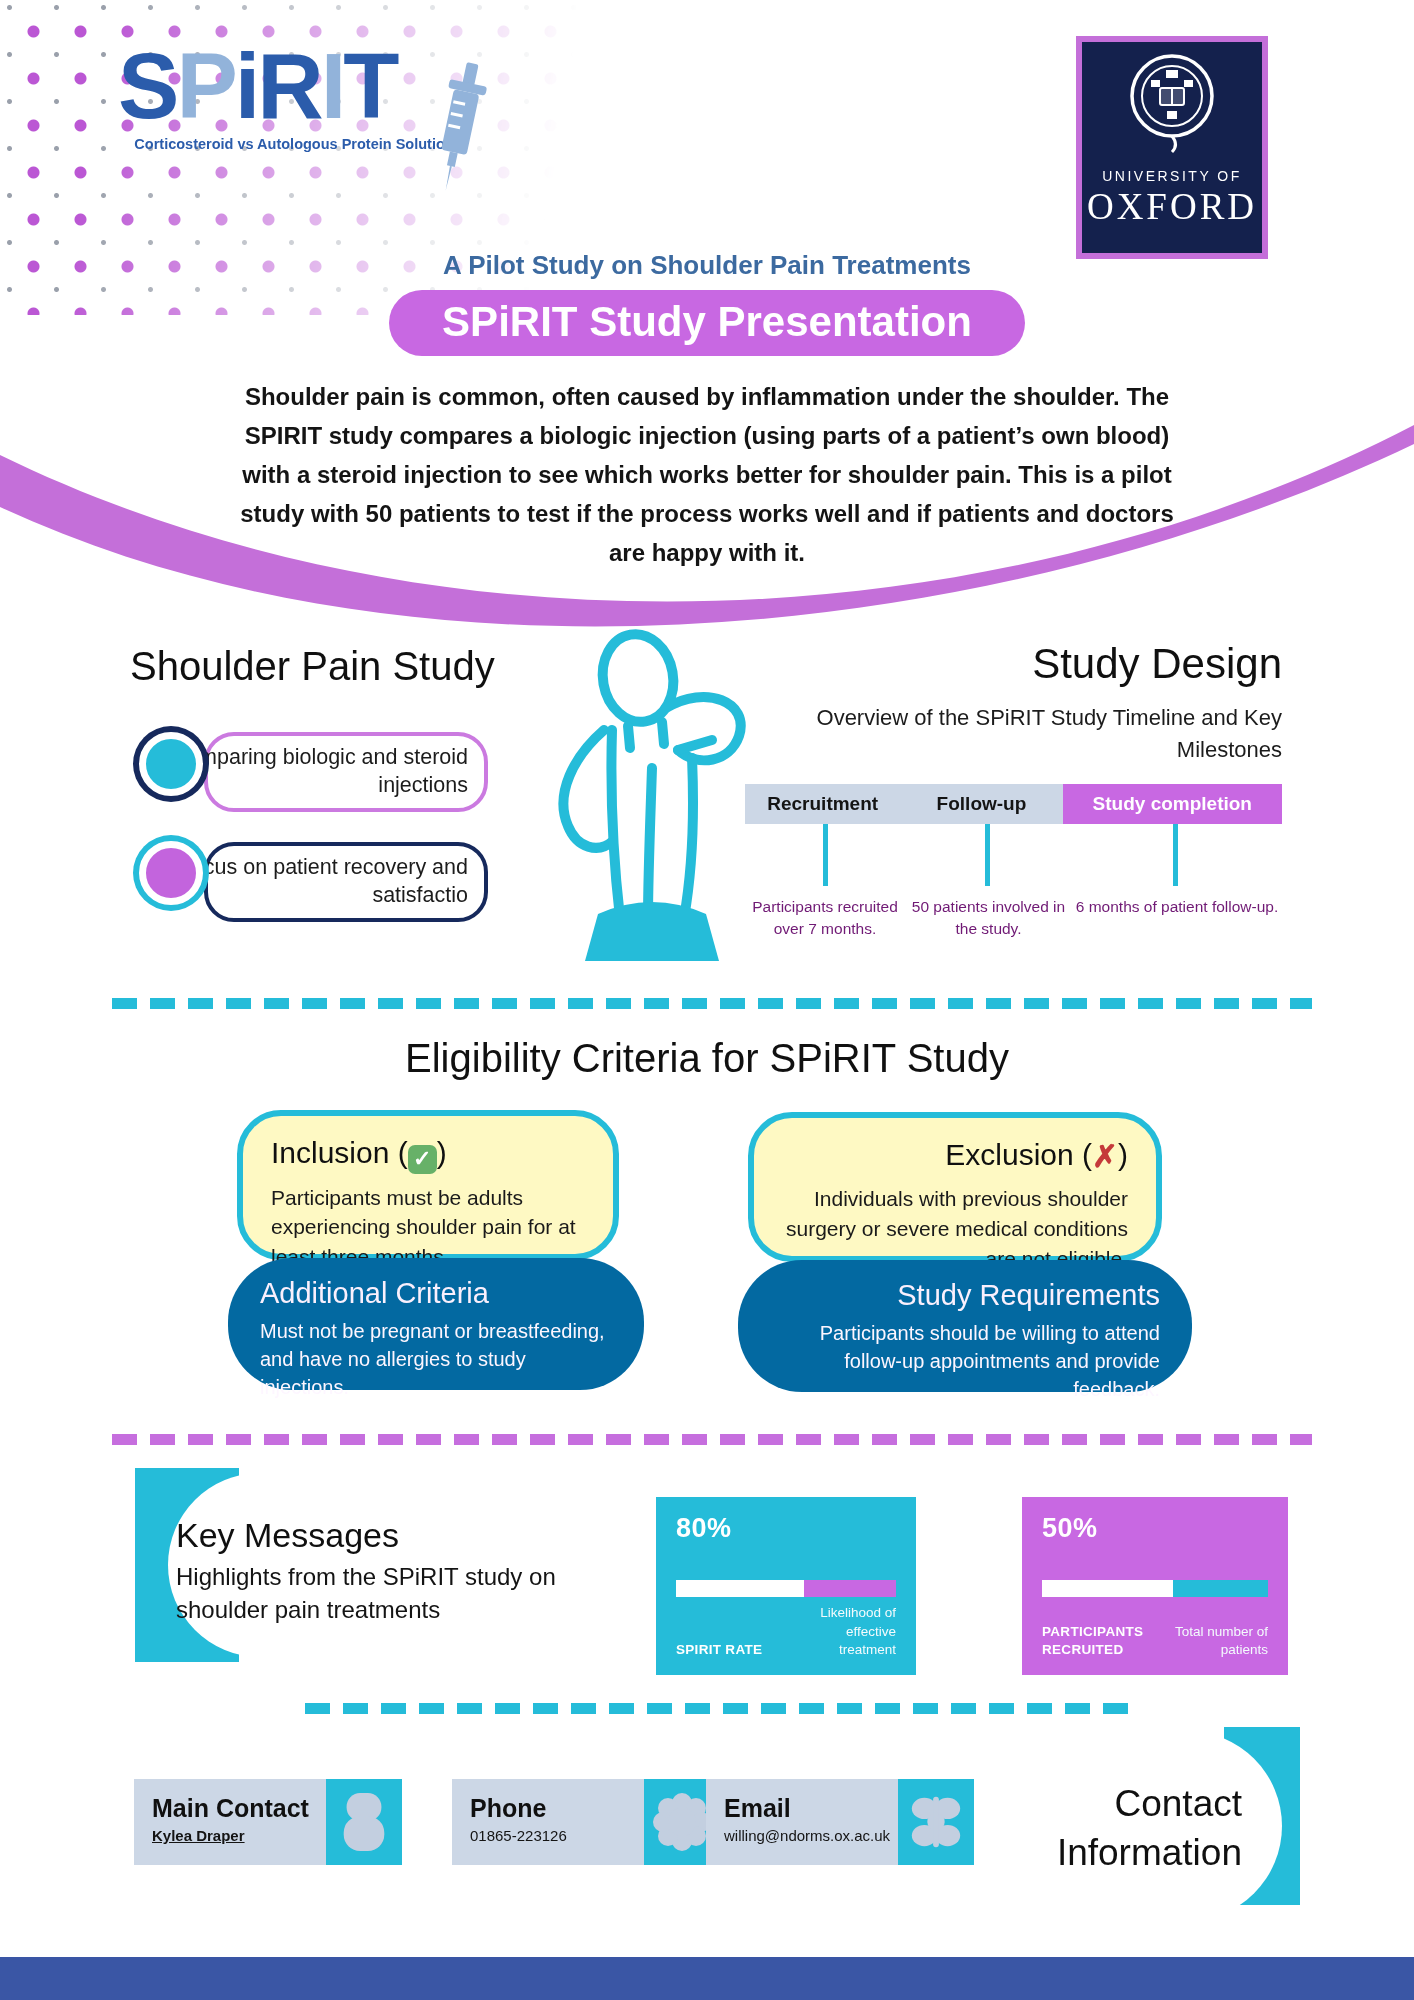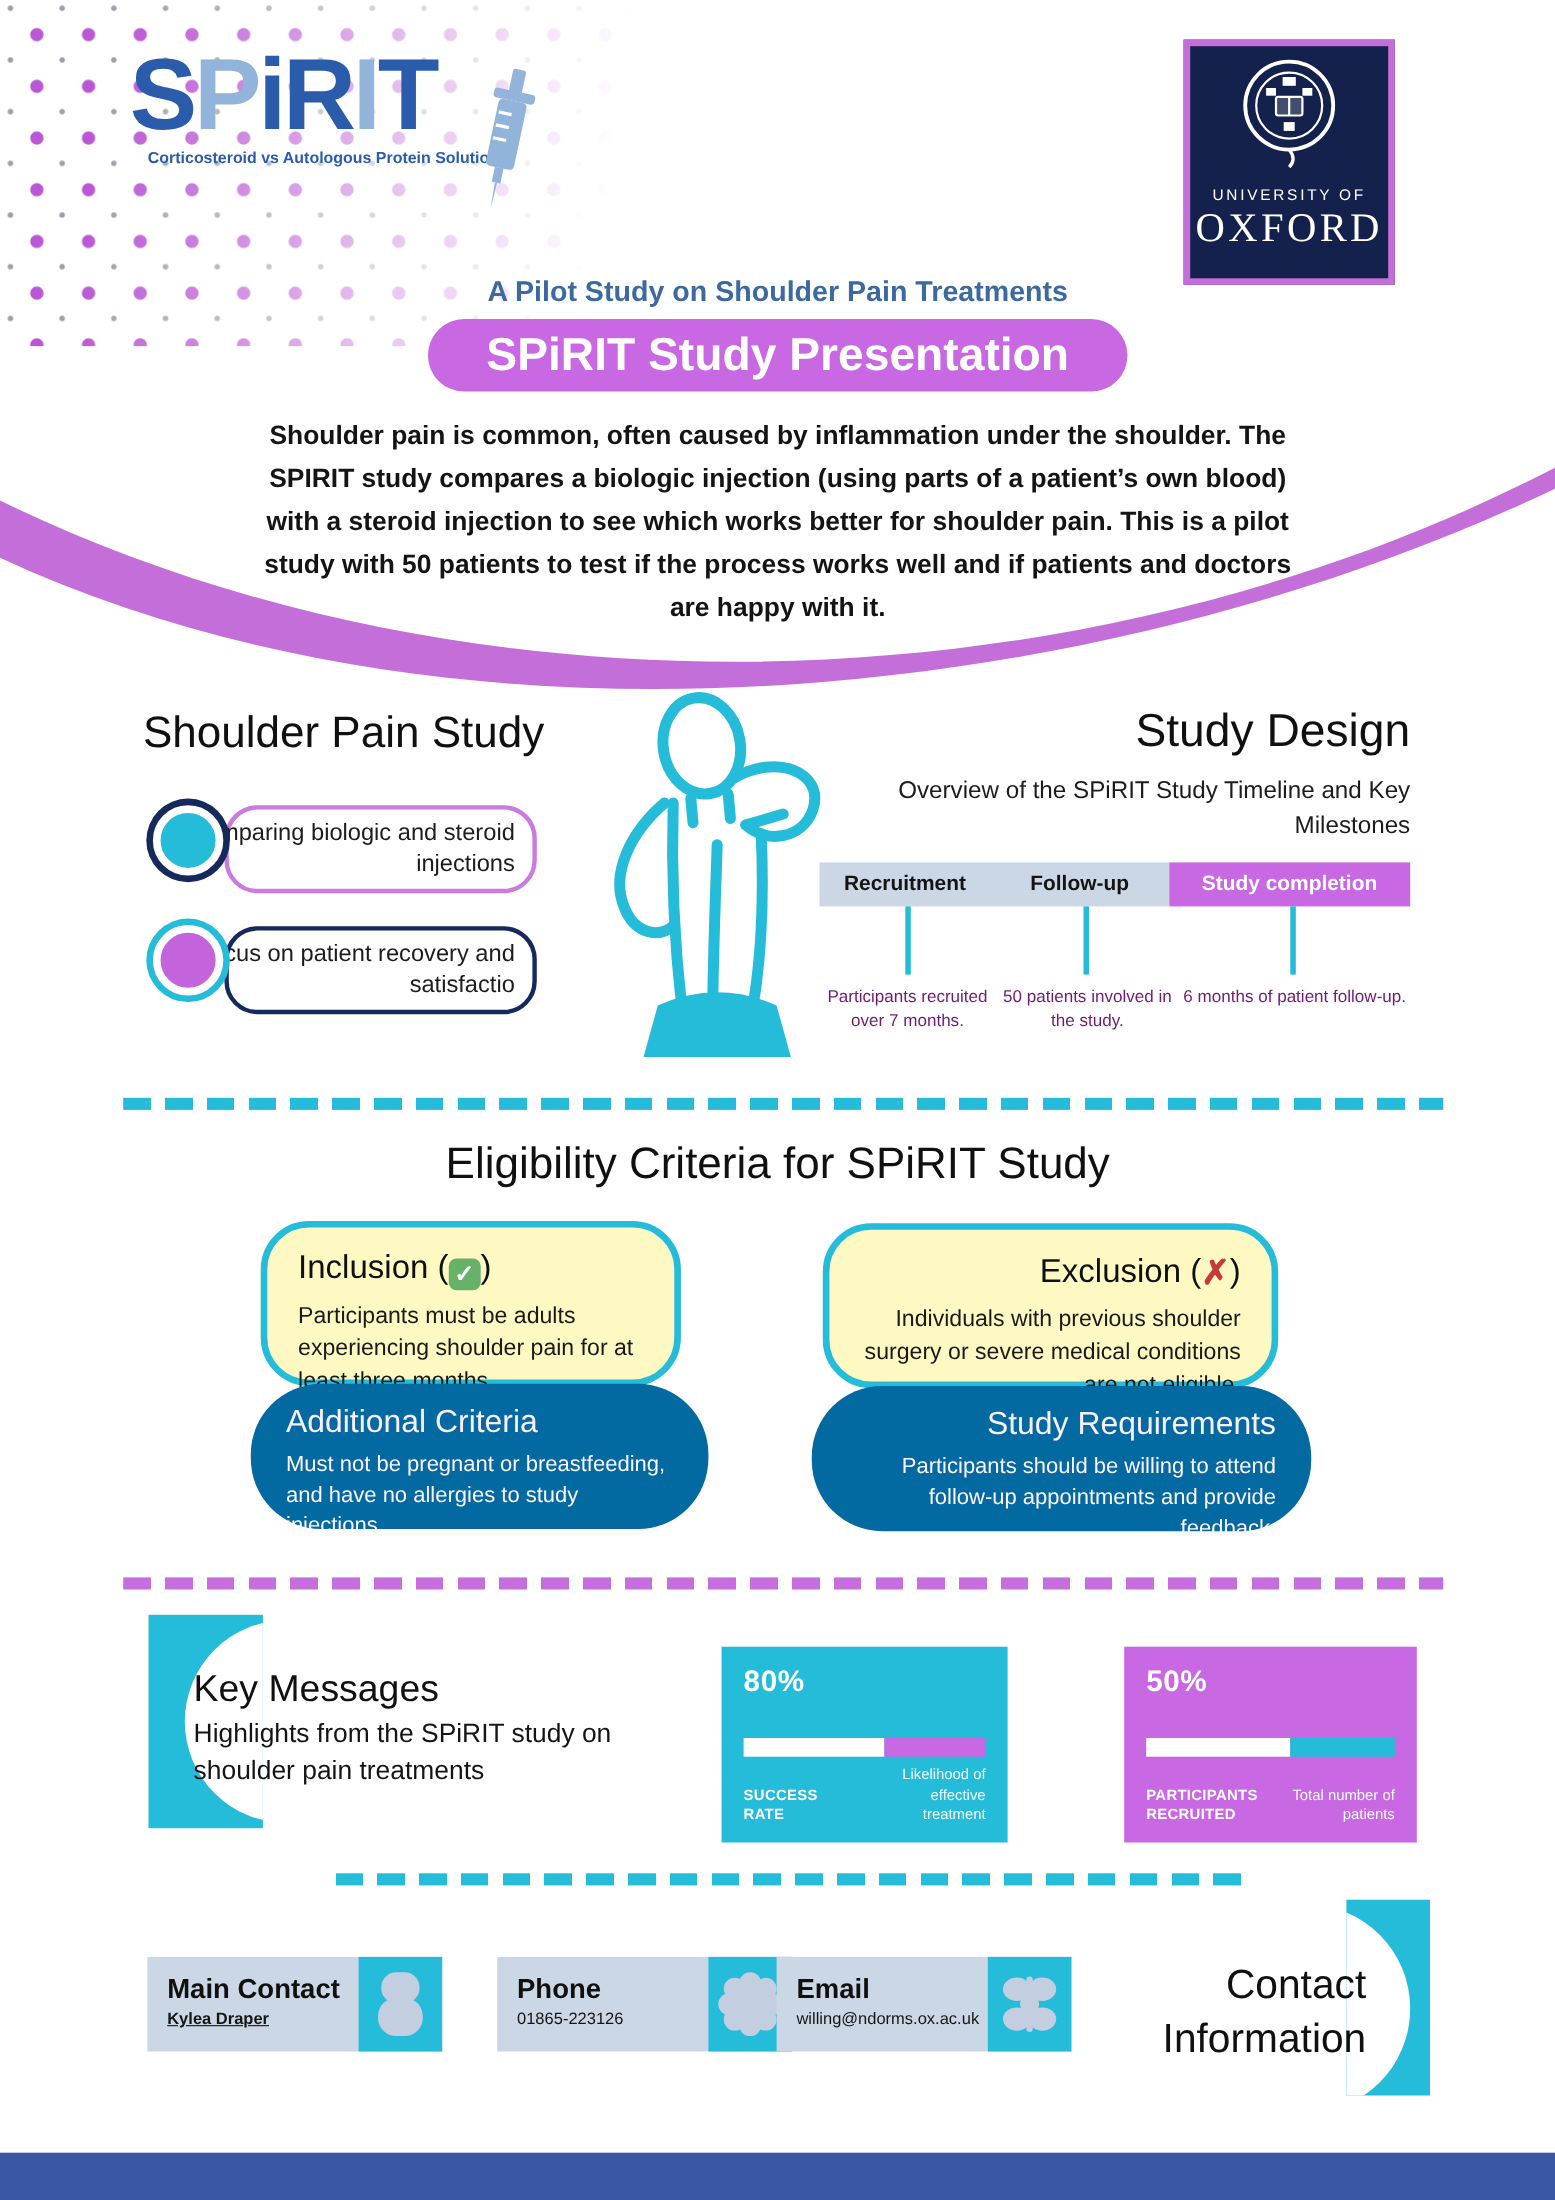--- a/index.html
+++ b/index.html
@@ -262,21 +262,21 @@
   <div class="km-heading">Key Messages</div>
   <div class="km-sub">Highlights from the SPiRIT study on shoulder pain treatments</div>
 
   <div class="stat stat1">
     <div class="stat-value">80%</div>
     <div class="bar">
         <div class="seg-white"></div>
         <div class="seg-fill"></div>
       </div>
     <div class="stat-foot">
-      <div class="stat-label">SUCCESS RATE</div>
+      <div class="stat-label">SPIRIT RATE</div>
       <div class="stat-caption">Likelihood of effective treatment</div>
     </div>
   </div>
 
   <div class="stat stat2">
     <div class="stat-value">50%</div>
     <div class="bar">
         <div class="seg-white"></div>
         <div class="seg-fill"></div>
       </div>

